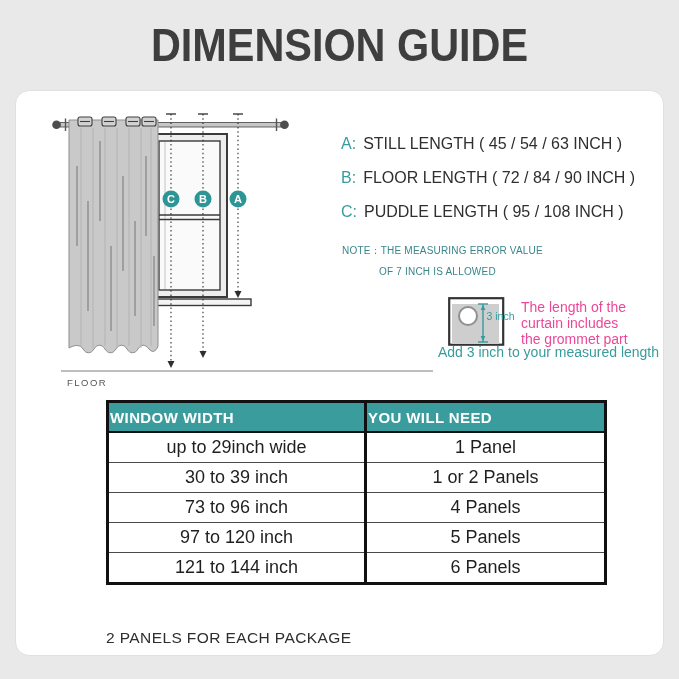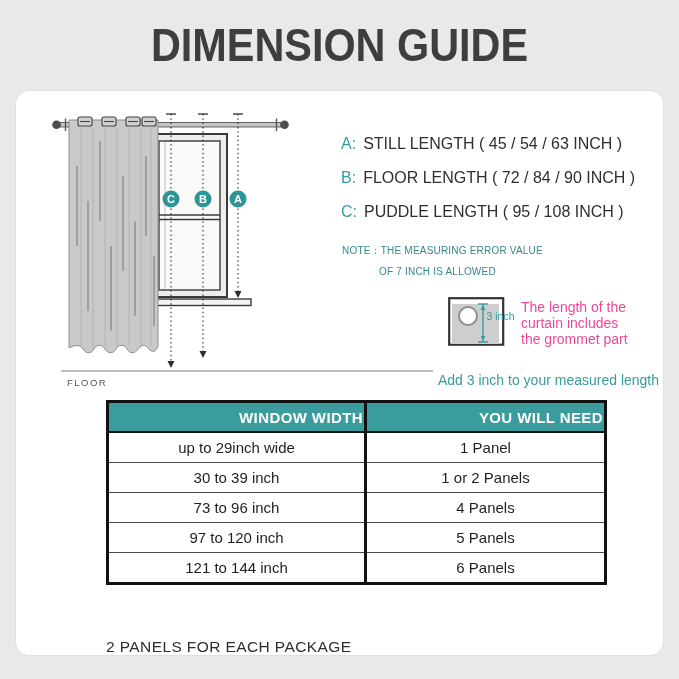--- a/index.html
+++ b/index.html
@@ -39,47 +39,47 @@
   .note-line2{margin-left:37px;}
 
   
   .grommet-svg{position:absolute;left:432px;top:206px;width:60px;height:50px;}
   .grommet-info{
     position:absolute;left:505px;top:208px;
     font-size:14px;line-height:16px;color:#ec4899;white-space:nowrap;
   }
   .add-note{
     position:absolute;left:422px;top:253px;
-    font-size:14px;color:#389b9d;white-space:nowrap;margin-top:28px;
+    font-size:14px;color:#389b9d;white-space:nowrap;
   }
 
   
   table.panels{
     position:absolute;left:90px;top:309px;
     width:488px;border-collapse:collapse;table-layout:fixed;
     border:3px solid #111111;
   }
   table.panels th{
     background:#3b9c9e;color:#ffffff;
     font-size:15px;font-weight:bold;letter-spacing:0.4px;
-    height:26px;text-align:right;
+    height:26px;text-align:left;
     border-bottom:2px solid #111111;
   }
   table.panels td{
     background:#ffffff;color:#1f1f1f;
-    font-size:15px;height:27px;text-align:center;
+    font-size:18px;height:27px;text-align:center;
     border-top:1px solid #4a4a4a;
   }
   table.panels th.col2,table.panels td.col2{border-left:3px solid #111111;}
   .col1{width:253px;}
   .col2{width:235px;}
 
   .footer-note{
     position:absolute;left:90px;top:538px;
-    font-size:15.5px;color:#2e2e2e;letter-spacing:0.4px;white-space:nowrap;margin-top:9px;
+    font-size:15.5px;color:#2e2e2e;letter-spacing:0.4px;white-space:nowrap;
   }
 </style>
 </head>
 <body>
 
 <h1 class="page-title">DIMENSION GUIDE</h1>
 
 <div class="card">
 
   <svg class="abs" style="left:25px;top:15px;width:400px;height:285px" viewBox="0 0 400 285">

